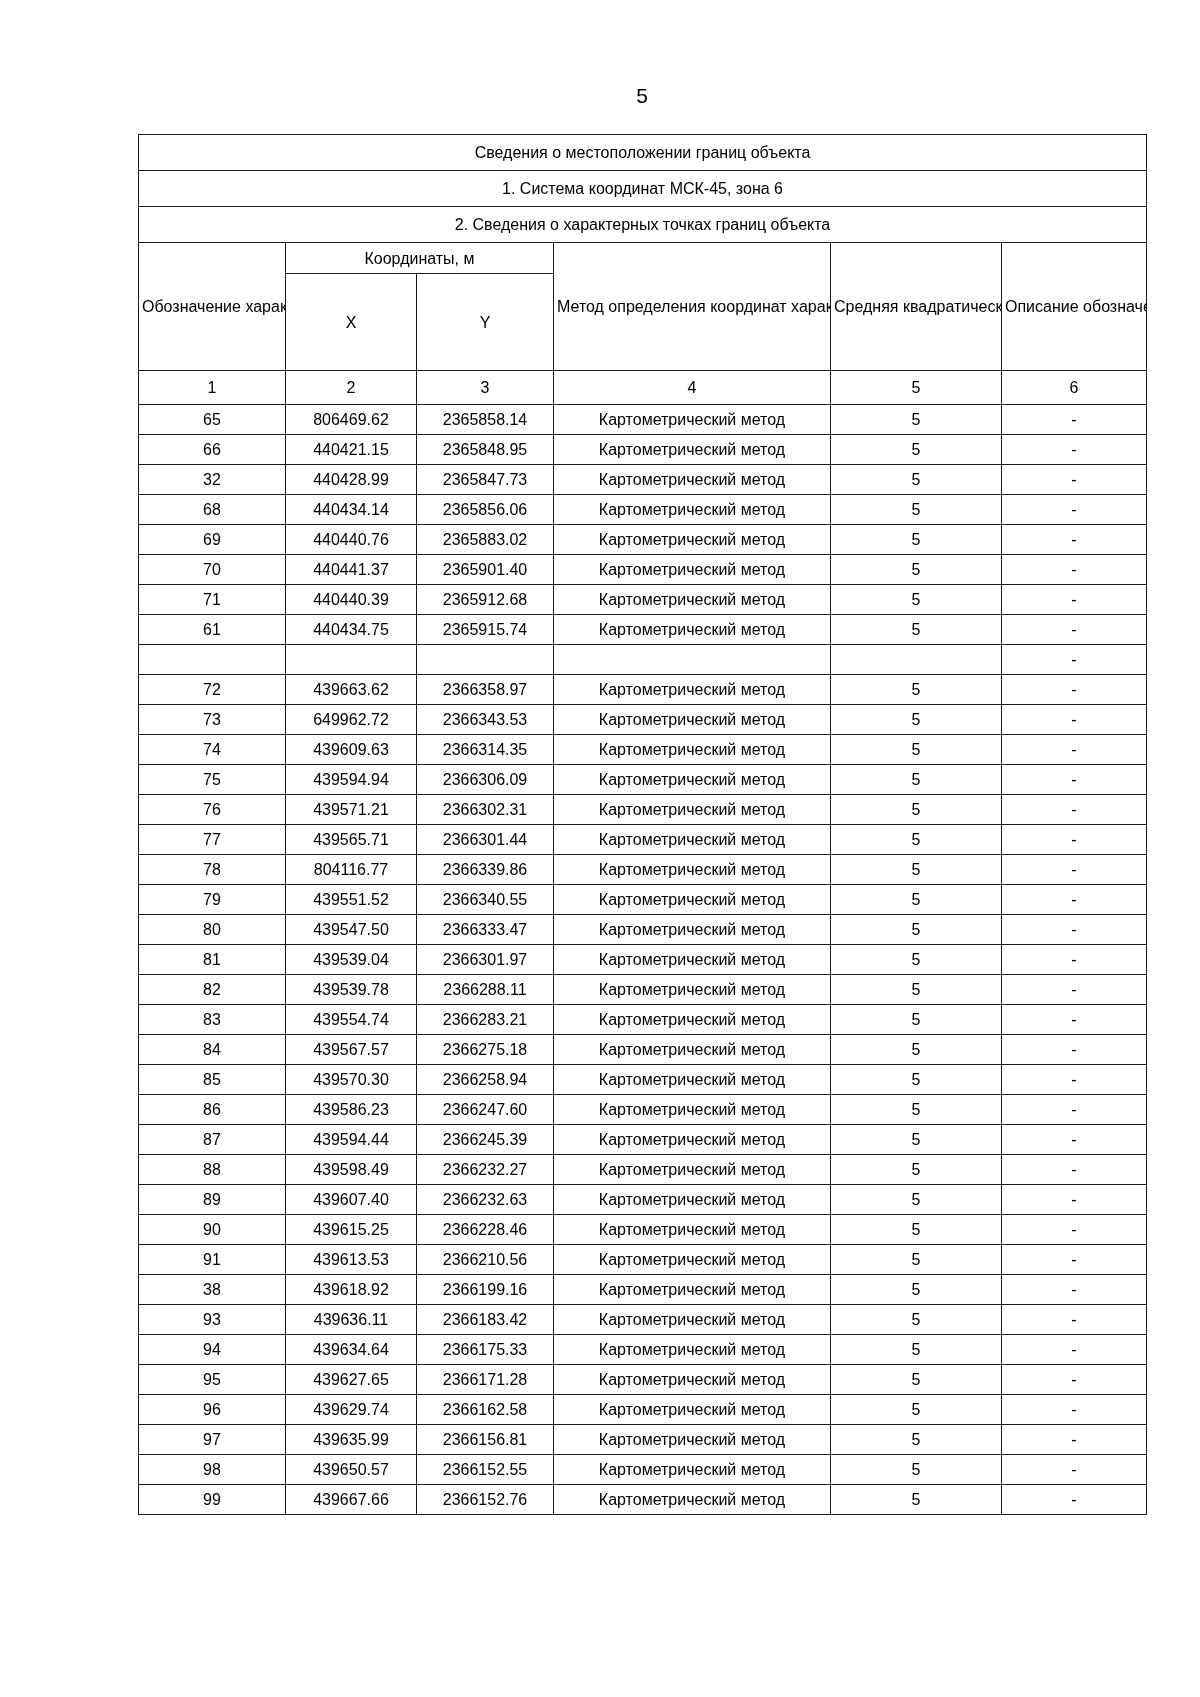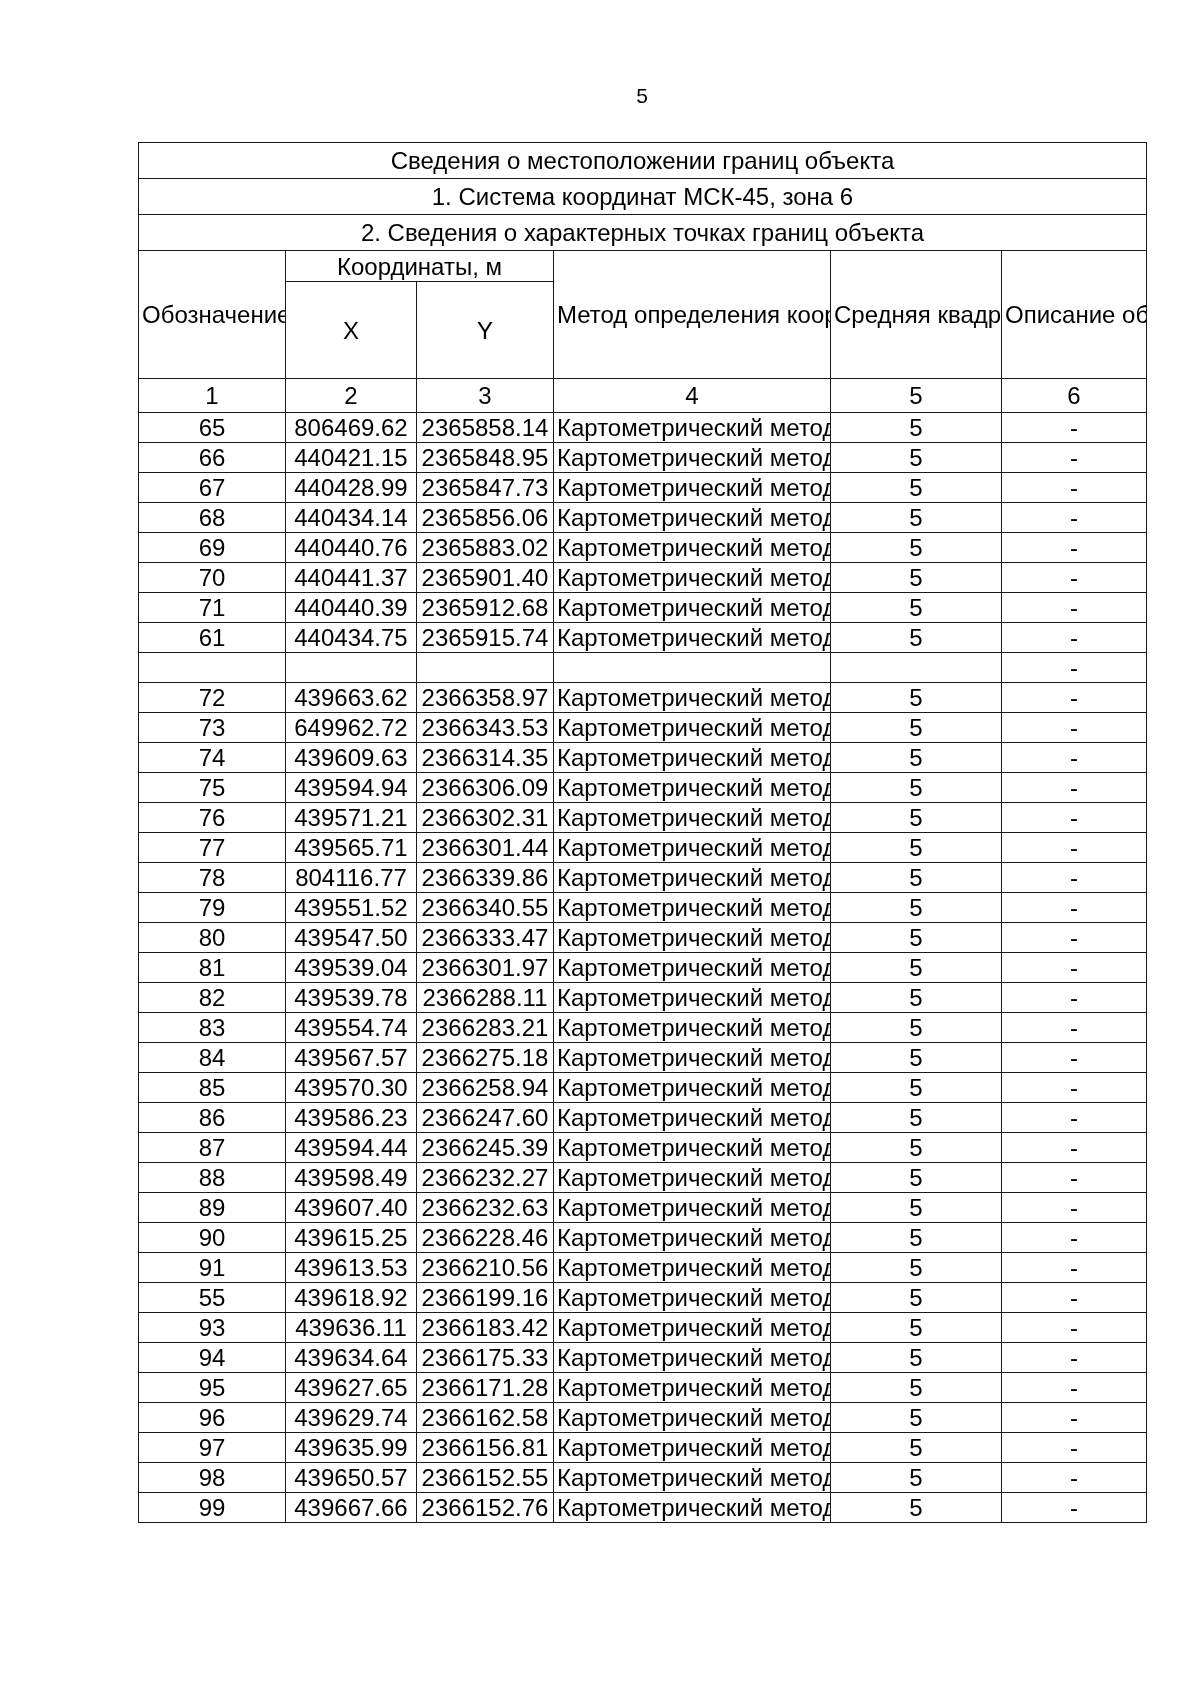--- a/index.html
+++ b/index.html
@@ -18,26 +18,26 @@
     .page-number {
       position: absolute;
       top: 84px;
       left: 0;
       width: 1284px;
       text-align: center;
       font-size: 21px;
     }
     table.doc {
       position: absolute;
-      top: 142px;
+      top: 134px;
       left: 138px;
       width: 1008px;
       border-collapse: collapse;
       table-layout: fixed;
-      font-size: 24px;
+      font-size: 16px;
     }
     table.doc td, table.doc th {
       border: 1.5px solid #1a1a1a;
       padding: 0 3px;
       text-align: center;
       vertical-align: middle;
       font-weight: normal;
       line-height: 25px;
       white-space: nowrap;
       overflow: hidden;
@@ -126,21 +126,21 @@
       </tr>
       <tr class="data-row">
         <td>66</td>
         <td>440421.15</td>
         <td>2365848.95</td>
         <td class="method">Картометрический метод</td>
         <td>5</td>
         <td>-</td>
       </tr>
       <tr class="data-row">
-        <td>67</td>
+        <td>32</td>
         <td>440428.99</td>
         <td>2365847.73</td>
         <td class="method">Картометрический метод</td>
         <td>5</td>
         <td>-</td>
       </tr>
       <tr class="data-row">
         <td>68</td>
         <td>440434.14</td>
         <td>2365856.06</td>
@@ -342,21 +342,21 @@
       </tr>
       <tr class="data-row">
         <td>91</td>
         <td>439613.53</td>
         <td>2366210.56</td>
         <td class="method">Картометрический метод</td>
         <td>5</td>
         <td>-</td>
       </tr>
       <tr class="data-row">
-        <td>55</td>
+        <td>38</td>
         <td>439618.92</td>
         <td>2366199.16</td>
         <td class="method">Картометрический метод</td>
         <td>5</td>
         <td>-</td>
       </tr>
       <tr class="data-row">
         <td>93</td>
         <td>439636.11</td>
         <td>2366183.42</td>

